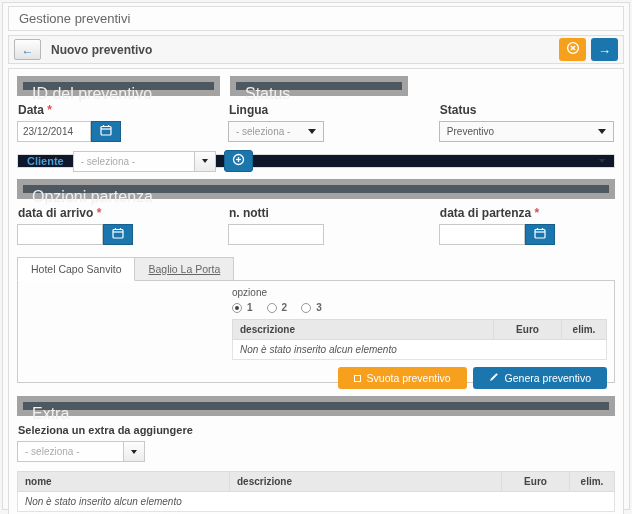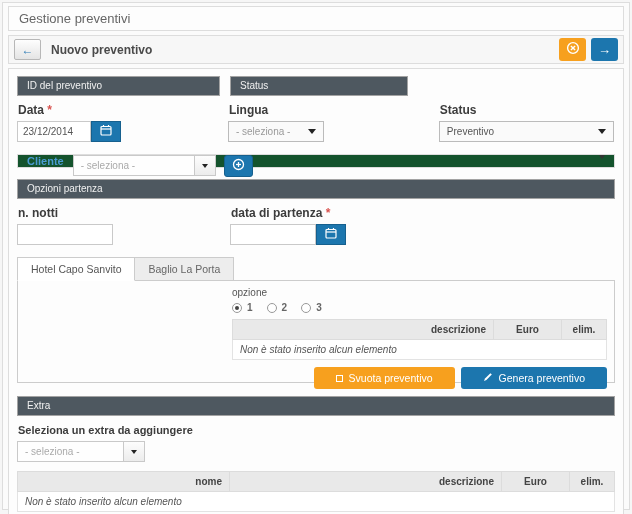--- a/index.html
+++ b/index.html
@@ -61,23 +61,23 @@
     margin-top: 4px;
     border: 1px solid #ddd;
     background: #fdfdfd;
     padding: 7px 8px;
     height: 448px;
   }
   .cols { display: flex; gap: 10px; }
   .col1 { width: 203px; } .col2 { width: 203px; } .col3 { width: 178px; }
   .sec-header {
     background: #4e5860;
-    border: 1px solid #a3a3a3;
+    border: 6px solid #a3a3a3;
     color: #f0f0f0;
-    font-size: 10px;
+    font-size: 16px;
     padding: 3px 9px;
     height: 20px;
   }
   .field-label { font-size: 12px; font-weight: bold; color: #3c3c3c; margin: 7px 1px 4px; }
   .req { color: #d9534f; font-weight: bold; }
   .input-group { display: flex; align-items: flex-end; }
   .txt-input {
     border: 1px solid #c9c9c9;
     background: #fff;
     height: 21px;
@@ -112,23 +112,24 @@
     border-right: 4px solid transparent;
     border-top: 5px solid #222;
     display: inline-block;
     margin-left: 10px;
   }
   .caret.small { border-left-width:3px; border-right-width:3px; border-top-width:4px; }
   
   .cliente-bar {
     margin-top: 12px;
     border: 1px solid #ddd;
-    background: #14532d;
+    background: #0f172a;
     height: 14px;
     display: flex;
+    align-items: center;
     padding: 0 9px;
   }
   .cliente-label { color: #4a9bd3; font-size: 11px; font-weight: bold; margin-right: 9px; }
   .sel-group { display: flex; align-items: stretch; }
   .sel-group .sel-main {
     border: 1px solid #c9c9c9; background: #fefefe;
     width: 122px; height: 21px;
     font-size: 10px; color: #aaa;
     display: flex; align-items: center; padding: 0 7px;
   }
@@ -151,21 +152,21 @@
   
   .tabs { margin-top: 12px; display: flex; }
   .tab {
     font-size: 10.5px; color: #555;
     padding: 5px 13px;
     border: 1px solid #ccc;
     cursor: pointer;
     position: relative;
   }
   .tab.active { background: #fff; border-bottom: 1px solid #fff; z-index: 2; }
-  .tab.inactive { background: #ededed; border-left: none; color: #666; }
+  .tab.inactive { background: #ededed; border-left: none; color: #666; text-decoration: underline; }
   .tab-panel {
     border: 1px solid #ccc;
     margin-top: -1px;
     background: #fdfdfd;
     padding: 6px 7px 8px 214px;
     height: 103px;
   }
   .opzione-label { font-size: 10px; color: #555; }
   .radio-row { display: flex; align-items: center; margin-top: 4px; }
   .radio {
@@ -177,33 +178,33 @@
     content: ""; position: absolute; left: 2px; top: 2px;
     width: 4px; height: 4px; border-radius: 50%; background: #444;
   }
   .radio-lbl { font-size: 10px; font-weight: bold; color: #666; margin: 0 14px 0 5px; }
   
   table.tbl { border-collapse: collapse; width: 100%; margin-top: 6px; background: #fff; }
   table.tbl th {
     background: #e9e9e9;
     border: 1px solid #dcdcdc;
     font-size: 10px; color: #444;
-    text-align: right; padding: 4px 7px;
+    text-align: left; padding: 4px 7px;
   }
   table.tbl th.ctr { text-align: center; }
   table.tbl td {
     border: 1px solid #e3e3e3;
     font-size: 10px; font-style: italic; color: #555;
     padding: 4px 7px;
   }
   .btn-row { display: flex; justify-content: flex-end; gap: 6px; margin-top: 7px; }
   .btn-orange, .btn-blue {
     border: none; border-radius: 3px;
     color: #fff; font-size: 10.5px;
-    padding: 5px 22px;
+    padding: 5px 16px;
     display: inline-flex; align-items: center; gap: 6px;
     cursor: pointer;
     font-family: "Liberation Sans", sans-serif;
   }
   .btn-orange { background: #f7a01e; }
   .btn-blue { background: #1c76ae; }
   .sq-icon { width: 7px; height: 7px; border: 1px solid #fff; display: inline-block; }
   
   .extra-label { font-size: 11px; font-weight: bold; color: #3c3c3c; margin: 8px 1px 5px; }
 </style>
@@ -298,20 +299,39 @@
             </svg>
         </span>
       </button>
       <span class="toolbar-spacer"></span>
       <span class="caret small" style="border-top-color:#333"></span>
     </div>
 
     <div class="sec-header sec-bar-full">Opzioni partenza</div>
 
     <div class="cols">
+      <div class="col1">
+        <div class="field-label">
+          <span>data di arrivo</span>
+          <span class="req">*</span>
+        </div>
+        <div class="input-group">
+          <input class="txt-input" style="width: 86px;">
+          <button class="cal-btn">
+            <span>
+              <svg width="12" height="12" viewBox="0 0 12 12">
+                  <rect x="1" y="2.5" width="10" height="8.5" rx="1" fill="none" stroke="#fff" stroke-width="1.2"></rect>
+                  <line x1="1" y1="5" x2="11" y2="5" stroke="#fff" stroke-width="1.2"></line>
+                  <line x1="3.5" y1="1" x2="3.5" y2="3" stroke="#fff" stroke-width="1.2"></line>
+                  <line x1="8.5" y1="1" x2="8.5" y2="3" stroke="#fff" stroke-width="1.2"></line>
+                </svg>
+            </span>
+          </button>
+        </div>
+      </div>
       <div class="col2">
         <div class="field-label">n. notti</div>
         <input class="txt-input" style="width: 96px;">
       </div>
       <div class="col3">
         <div class="field-label">
           <span>data di partenza</span>
           <span class="req">*</span>
         </div>
         <div class="input-group">

